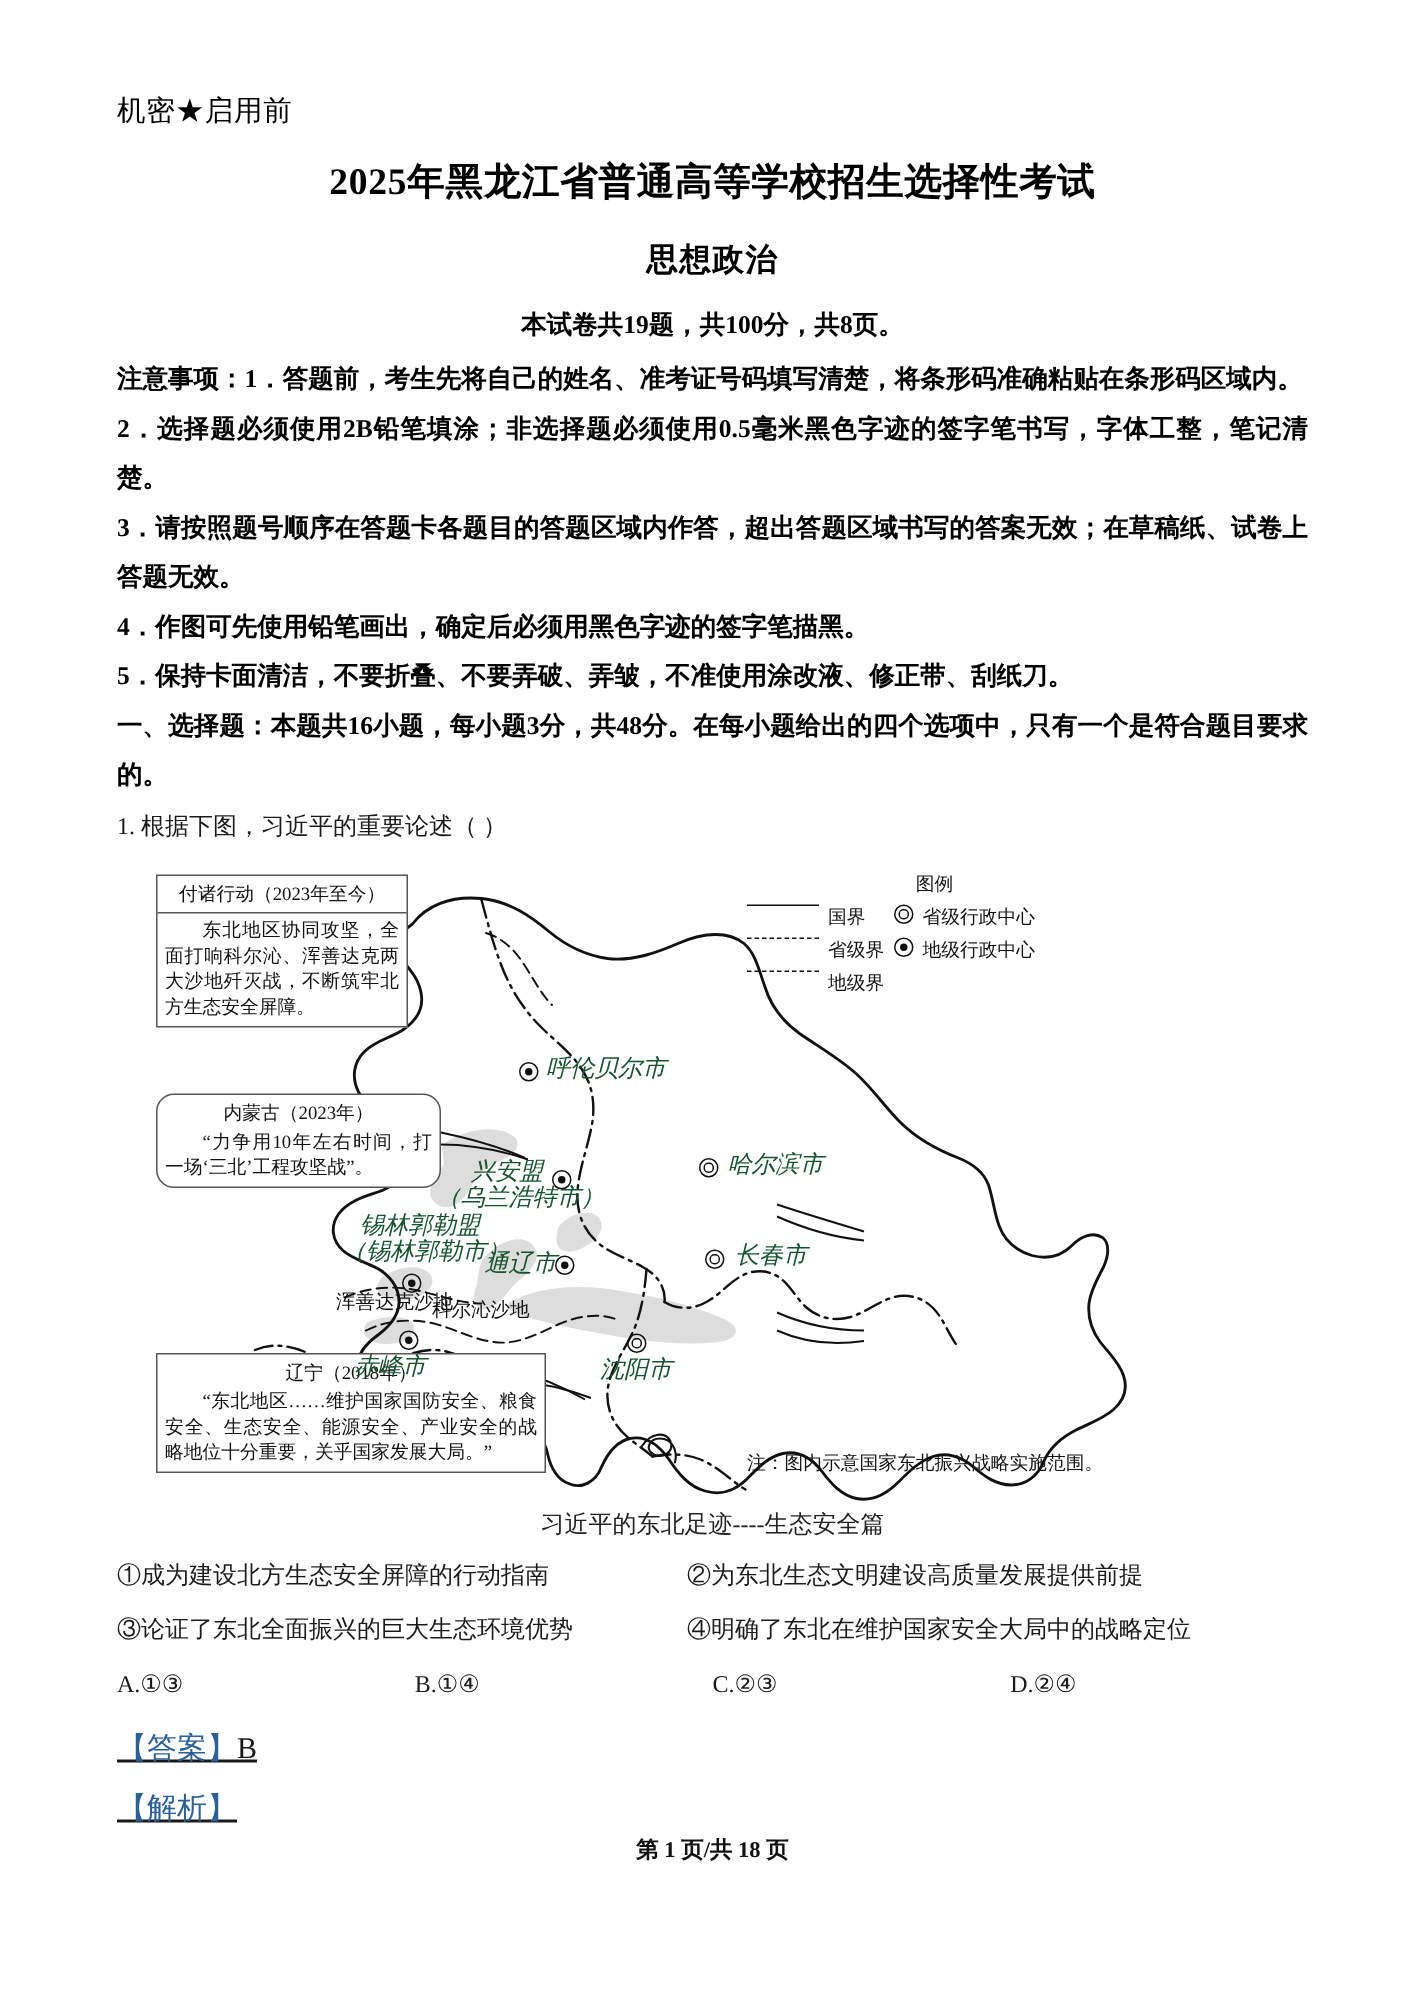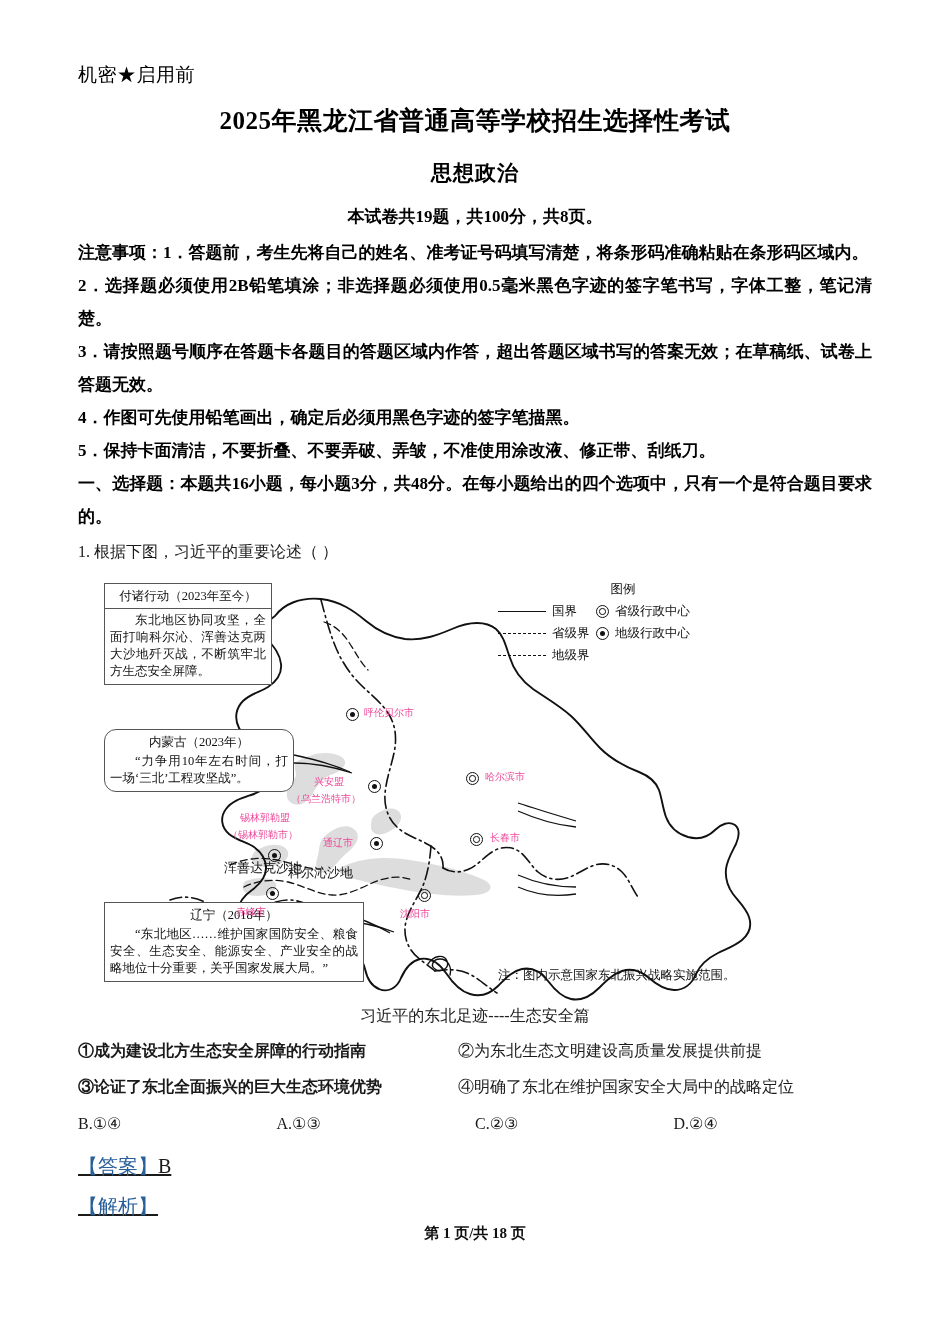--- a/index.html
+++ b/index.html
@@ -167,21 +167,20 @@
     margin-bottom: 5px;
     font-size: 12.5px;
   }
   .legend-grid {
     display: grid;
     grid-template-columns: 98px 132px;
     row-gap: 5px;
   }
   .legend-item {
     display: flex;
-    align-items: center;
     gap: 6px;
     font-family: Liberation Mono, monospace;
   }
   .legend-item .lbl { font-size: 12.5px; white-space: nowrap; }
   .ln {
     display: inline-block;
     width: 48px;
     height: 0;
     border-top: 1.5px solid #111;
   }
@@ -211,24 +210,25 @@
     position: absolute;
     left: 2.6px; top: 2.6px;
     width: 5.5px; height: 5.5px;
     border-radius: 50%;
     background: #111;
   }
 
   
   .city {
     position: absolute;
-    font-size: 10px;
-    color: #ec4899;
+    font-size: 16px;
+    color: #14532d;
     white-space: nowrap;
     line-height: 16px;
+    font-style: italic;
   }
   .citydot {
     position: absolute;
     width: 13px; height: 13px;
     box-sizing: border-box;
     border-radius: 50%;
     border: 1.8px solid #111;
   }
   .citydot.prov::after {
     content: "";
@@ -265,21 +265,21 @@
   
   .opt-rows {
     margin-top: 6px;
   }
   .opt-row {
     display: flex;
     font-size: 16px;
     line-height: 36px;
     color: #1a1a1a;
   }
-  .opt-row .c1 { width: 380px; font-weight: bold; }
+  .opt-row .c1 { width: 380px; }
   .opt-row .c2 { width: 400px; }
 
   .choice-row {
     display: flex;
     font-size: 16px;
     line-height: 38px;
     color: #1a1a1a;
   }
   .choice-row > div { width: 230px; }
 
@@ -503,22 +503,22 @@
         <div class="c1">①成为建设北方生态安全屏障的行动指南</div>
         <div class="c2">②为东北生态文明建设高质量发展提供前提</div>
       </div>
       <div class="opt-row">
         <div class="c1">③论证了东北全面振兴的巨大生态环境优势</div>
         <div class="c2">④明确了东北在维护国家安全大局中的战略定位</div>
       </div>
     </div>
 
     <div class="choice-row">
+      <div>A.①③</div>
       <div>B.①④</div>
-      <div>A.①③</div>
       <div>C.②③</div>
       <div>D.②④</div>
     </div>
 
     <div class="ansline">
       <span class="tagblue">【答案】</span><span>B</span>
     </div>
 
     <div class="ansline">
       <span class="tagblue">【解析】</span>

